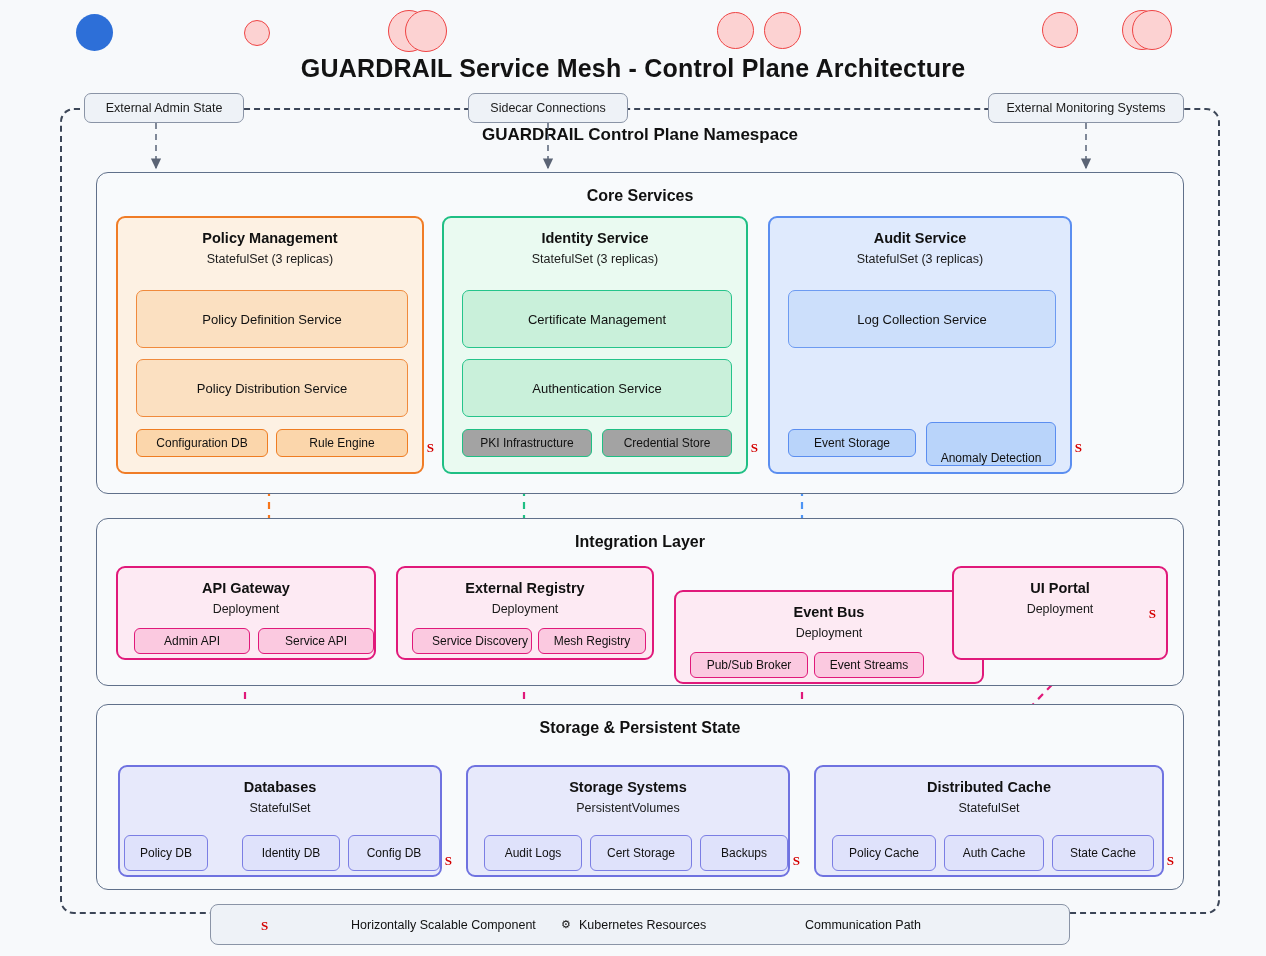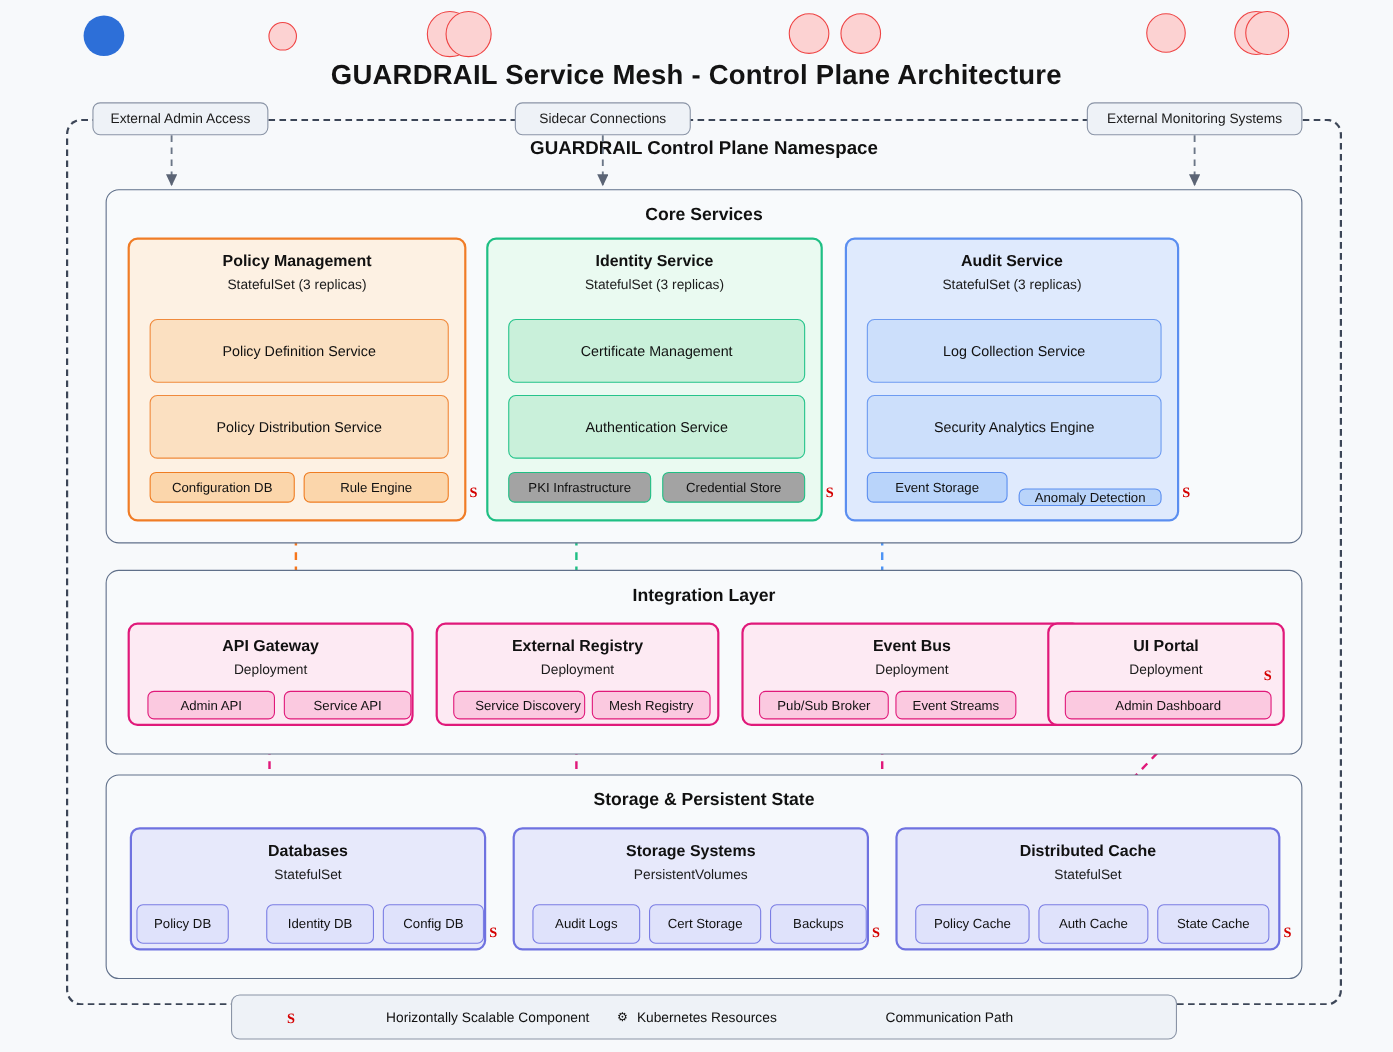--- a/index.html
+++ b/index.html
@@ -81,21 +81,21 @@
   .pal-green .sub-box{background:#c9f0da;border-color:#25c48b;}
   .pal-green .chip{background:#a3a3a3;border-color:#1fbf84;}
 
   .pal-blue{background:#dfeafd;border-color:#5b8ef0;}
   .pal-blue .sub-box{background:#ccdffb;border-color:#6d9bf1;}
   .pal-blue .chip{background:#b9d4fa;border-color:#5b8ef0;}
 
   .pal-pink{background:#fdeaf3;border-color:#e0197a;}
   .pal-pink .chip{background:#fbc9e0;border-color:#e0197a;}
 
-  .pal-violet{background:#e7e9fb;border-color:#6f72e0;}
+  .pal-violet{background:#e7e9fb;border-color:#6f72e0;margin-top:13px;}
   .pal-violet .chip{background:#dfe2fb;border-color:#7b7ee4;}
 
   
   .s-badge{
     position:absolute;font-size:13px;font-weight:bold;color:#d40000;
     font-family:"Liberation Serif", serif;
   }
 
   
   .legend{
@@ -162,21 +162,21 @@
 
     <path d="M245,666 L245,749" stroke="#e0197a" stroke-width="2.2" stroke-dasharray="7,6" fill="none" marker-end="url(#ah-pink)"></path>
     <path d="M524,666 L524,749" stroke="#e0197a" stroke-width="2.2" stroke-dasharray="7,6" fill="none" marker-end="url(#ah-pink)"></path>
     <path d="M802,666 L802,749" stroke="#e0197a" stroke-width="2.2" stroke-dasharray="7,6" fill="none" marker-end="url(#ah-pink)"></path>
     <path d="M1070,666 L992,747" stroke="#e0197a" stroke-width="2.2" stroke-dasharray="7,6" fill="none" marker-end="url(#ah-pink)"></path>
 
     <path d="M710,918 L744,918" stroke="#4c5566" stroke-width="2.2" stroke-dasharray="4,3" fill="none" marker-end="url(#ah-gray)"></path>
   </svg>
 
   <div class="abs ext-label" style="left:84px;top:93px;width:160px;">
-    <span>External Admin Access</span>
+    <span>External Admin State</span>
   </div>
   <div class="abs ext-label" style="left:468px;top:93px;width:160px;">
     <span>Sidecar Connections</span>
   </div>
   <div class="abs ext-label" style="left:988px;top:93px;width:196px;">
     <span>External Monitoring Systems</span>
   </div>
 
   <div class="abs group" style="left:96px;top:172px;width:1088px;height:322px;">
     <div class="group-title">Core Services</div>
@@ -217,27 +217,24 @@
     </div>
     <div class="s-badge" style="right:-12px;bottom:16px;">S</div>
   </div>
 
   <div class="abs card pal-blue" style="left:768px;top:216px;width:304px;height:258px;">
     <div class="card-title">Audit Service</div>
     <div class="card-sub">StatefulSet (3 replicas)</div>
     <div class="abs sub-box" style="left:18px;top:72px;width:268px;height:58px;">
       <span>Log Collection Service</span>
     </div>
-    <div class="abs sub-box" style="left:18px;top:141px;width:268px;height:58px;">
-      <span>Security Analytics Engine</span>
-    </div>
     <div class="abs chip" style="left:18px;top:211px;width:128px;height:28px;">
       <span>Event Storage</span>
     </div>
-    <div class="abs chip" style="left:156px;top:226px;width:130px;height:16px;align-items:flex-end;">
+    <div class="abs chip" style="left:156px;top:204px;width:130px;height:44px;align-items:flex-end;">
       <span>Anomaly Detection</span>
     </div>
     <div class="s-badge" style="right:-12px;bottom:16px;">S</div>
   </div>
 
   <div class="abs group" style="left:96px;top:518px;width:1088px;height:168px;">
     <div class="group-title">Integration Layer</div>
   </div>
 
   <div class="abs card pal-pink" style="left:116px;top:566px;width:260px;height:94px;">
@@ -255,37 +252,34 @@
     <div class="card-title">External Registry</div>
     <div class="card-sub">Deployment</div>
     <div class="abs chip" style="left:14px;top:60px;width:120px;height:26px;padding-left:16px;">
       <span>Service Discovery</span>
     </div>
     <div class="abs chip" style="left:140px;top:60px;width:108px;height:26px;">
       <span>Mesh Registry</span>
     </div>
   </div>
 
-  <div class="abs card pal-pink" style="left:674px;top:566px;width:310px;height:94px;">
+  <div class="abs card pal-pink" style="left:674px;top:590px;width:310px;height:94px;">
     <div class="card-title">Event Bus</div>
     <div class="card-sub">Deployment</div>
     <div class="abs chip" style="left:14px;top:60px;width:118px;height:26px;">
       <span>Pub/Sub Broker</span>
     </div>
     <div class="abs chip" style="left:138px;top:60px;width:110px;height:26px;">
       <span>Event Streams</span>
     </div>
   </div>
 
   <div class="abs card pal-pink" style="left:952px;top:566px;width:216px;height:94px;">
     <div class="card-title">UI Portal</div>
     <div class="card-sub">Deployment</div>
-    <div class="abs chip" style="left:14px;top:60px;width:188px;height:26px;">
-      <span>Admin Dashboard</span>
-    </div>
     <div class="s-badge" style="right:10px;top:38px;">S</div>
   </div>
 
   <div class="abs group" style="left:96px;top:704px;width:1088px;height:186px;">
     <div class="group-title">Storage &amp; Persistent State</div>
   </div>
 
   <div class="abs card pal-violet" style="left:118px;top:752px;width:324px;height:112px;">
     <div class="card-title">Databases</div>
     <div class="card-sub">StatefulSet</div>

